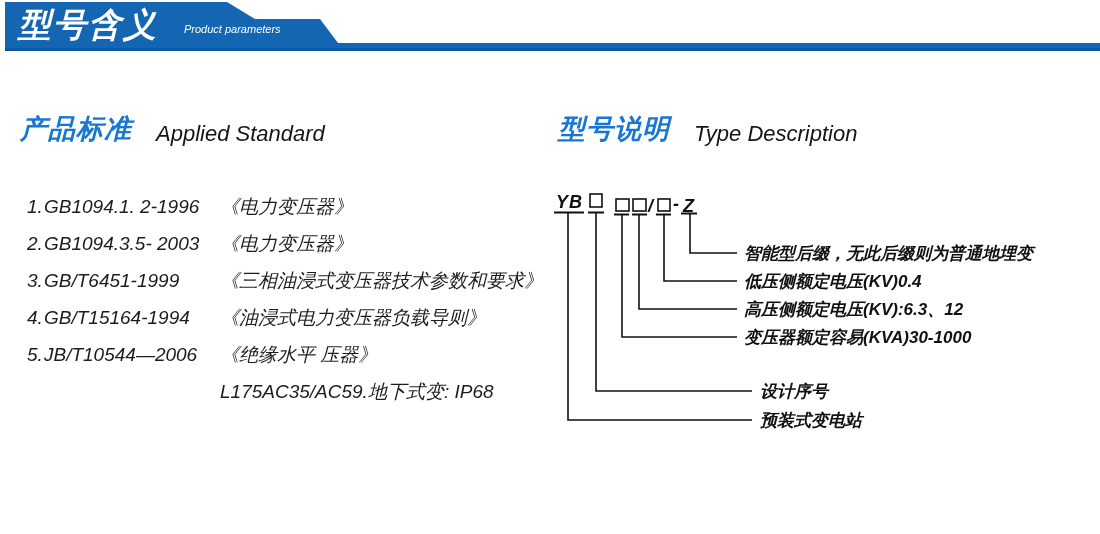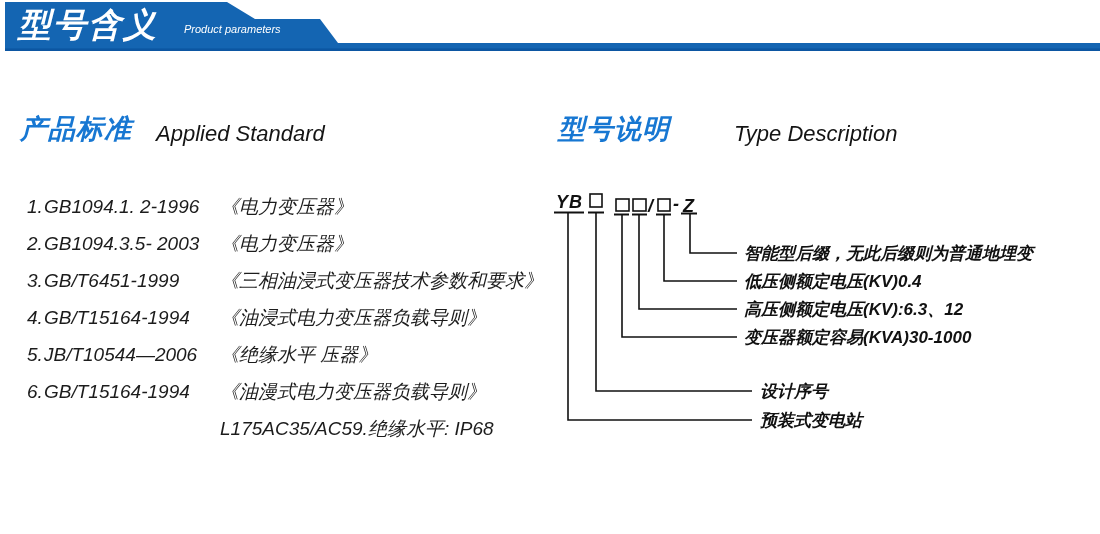--- a/index.html
+++ b/index.html
@@ -10,21 +10,21 @@
   .banner{position:absolute;left:0;top:0;width:1100px;height:56px;}
   .banner svg{position:absolute;left:0;top:0;}
   .banner-title{position:absolute;left:18px;top:3px;color:#fff;font-size:33px;font-weight:bold;letter-spacing:2px;}
   .banner-sub{position:absolute;left:184px;top:23px;color:#fff;font-size:11px;}
 
   
   .sec-head{position:absolute;display:flex;align-items:flex-end;}
   .sec-head .cn{font-size:27px;font-weight:bold;color:#1777d2;letter-spacing:1px;}
   .sec-head .en{font-size:22px;color:#141414;margin-left:24px;}
   #left-head{left:20px;top:111px;}
-  #right-head{left:558px;top:111px;gap:40px;}
+  #right-head{left:558px;top:111px;}
 
   
   .std-list{position:absolute;left:20px;top:188px;width:530px;margin-left:7px;}
   .std-row{height:37px;line-height:37px;font-size:19px;color:#1c1c1c;white-space:nowrap;}
   .std-num{display:inline-block;width:17px;}
   .std-code{display:inline-block;width:176px;}
   .std-title{display:inline-block;}
 
   
   .diagram{position:absolute;left:545px;top:190px;width:555px;height:260px;}
@@ -60,24 +60,21 @@
     <div class="std-row">
       <span class="std-num">3.</span><span class="std-code">GB/T6451-1999</span><span class="std-title">《三相油浸式变压器技术参数和要求》</span>
     </div>
     <div class="std-row">
       <span class="std-num">4.</span><span class="std-code">GB/T15164-1994</span><span class="std-title">《油浸式电力变压器负载导则》</span>
     </div>
     <div class="std-row">
       <span class="std-num">5.</span><span class="std-code">JB/T10544—2006</span><span class="std-title">《绝缘水平 压器》</span>
     </div>
     <div class="std-row">
-      <span class="std-num">6.</span><span class="std-code">GB/T15164-1994</span><span class="std-title">《油漫式电力变压器负载导则》</span>
-    </div>
-    <div class="std-row">
-      <span class="std-num"></span><span class="std-code"></span><span class="std-title">L175AC35/AC59.绝缘水平: IP68</span>
+      <span class="std-num"></span><span class="std-code"></span><span class="std-title">L175AC35/AC59.地下式变: IP68</span>
     </div>
   </div>
 
   <div class="sec-head" id="right-head">
     <span class="cn">型号说明</span>
     <span class="en">Type Description</span>
   </div>
 
   <div class="diagram">
     <svg width="555" height="260" viewBox="0 0 555 260">

